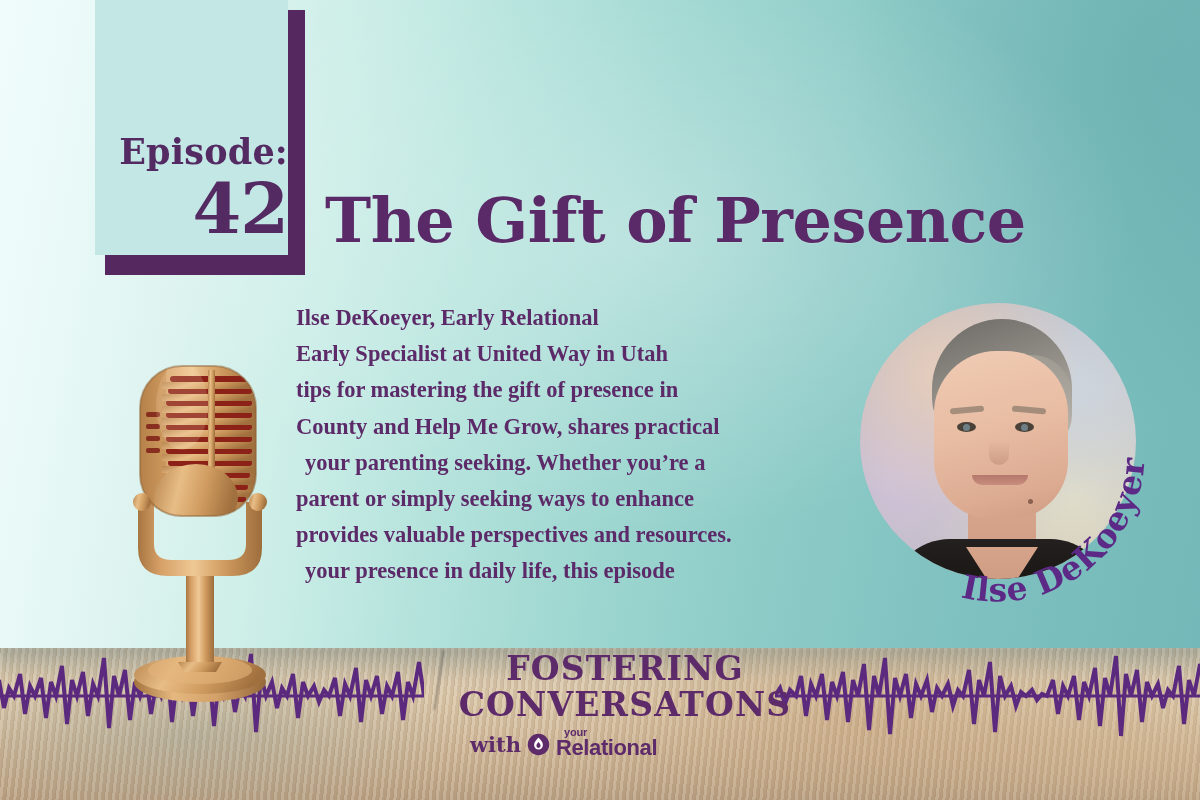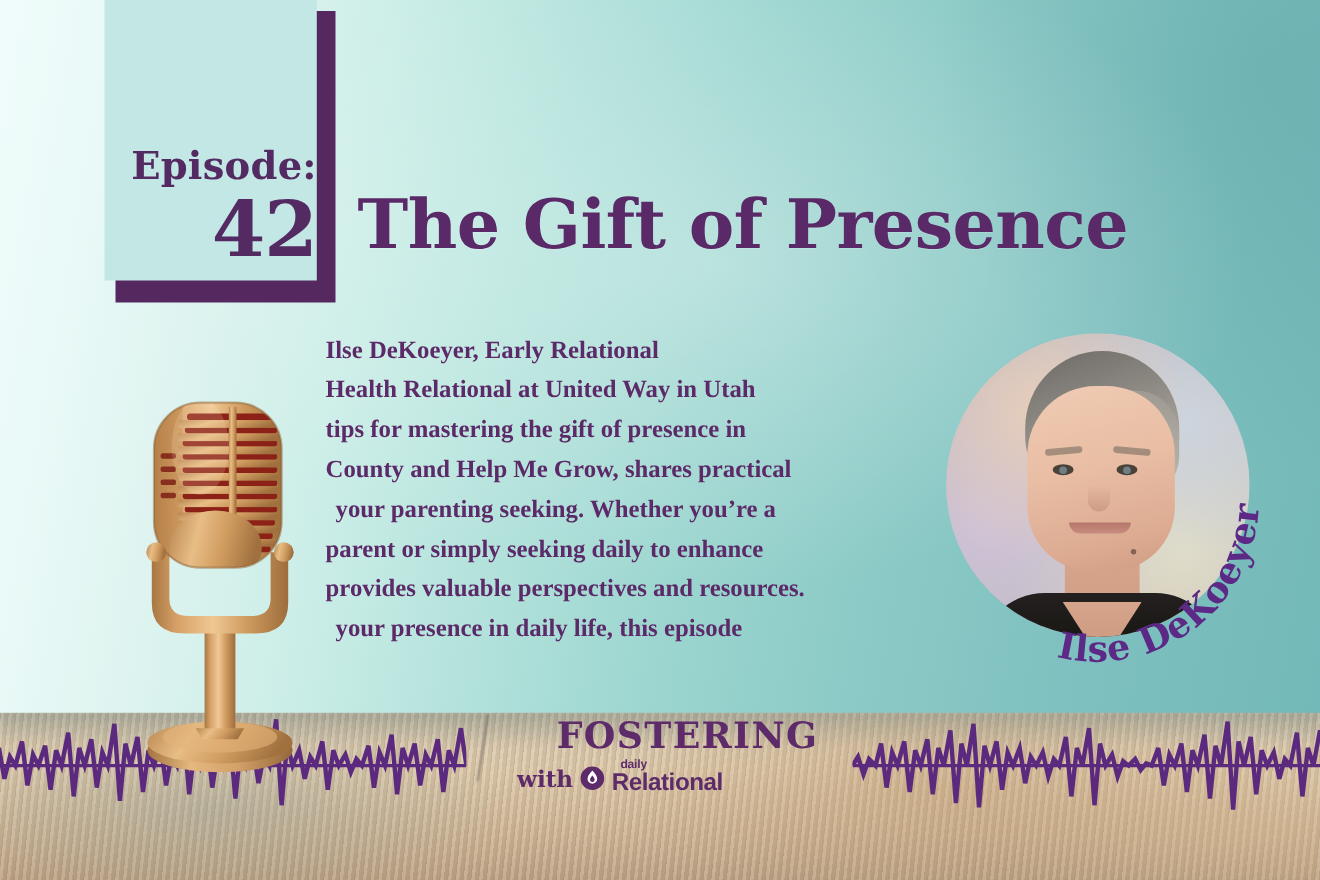--- a/index.html
+++ b/index.html
@@ -87,21 +87,21 @@
     margin-bottom:8px;
   }
   .badge-number{
     font-family:"DejaVu Serif", serif;
     font-weight:700;font-size:70px;color:#532a62;
     line-height:.92;letter-spacing:-1px;
   }
 
   
   .ep-title{
-    position:absolute;left:325px;top:167px;
+    position:absolute;left:325px;top:184px;
     font-family:"DejaVu Serif", serif;
     font-weight:700;font-size:62px;color:#5a2a68;
     letter-spacing:-.5px;white-space:nowrap;
     text-shadow:0 1px 0 rgba(255,255,255,.15);
   }
 
   
   .ep-desc{
     position:absolute;left:296px;top:300px;width:600px;
     font-family:Liberation Serif, serif;
@@ -355,25 +355,25 @@
     <div class="badge-box">
       <div class="badge-label">Episode:</div>
       <div class="badge-number">42</div>
     </div>
   </div>
 
   <div class="ep-title">The Gift of Presence</div>
 
   <div class="ep-desc">
     <span class="ln">Ilse DeKoeyer, Early Relational</span>
-    <span class="ln">Health Relational at United Way in Utah</span>
+    <span class="ln">Early Specialist at United Way in Utah</span>
     <span class="ln">tips for mastering the gift of presence in</span>
     <span class="ln">County and Help Me Grow, shares practical</span>
     <span class="ln ind">your parenting seeking. Whether you’re a</span>
-    <span class="ln">parent or simply seeking daily to enhance</span>
+    <span class="ln">parent or simply seeking ways to enhance</span>
     <span class="ln">provides valuable perspectives and resources.</span>
     <span class="ln ind">your presence in daily life, this episode</span>
   </div>
 
   <div class="photo-circle">
     <div class="ph-hair"></div>
     <div class="ph-hair-side"></div>
     <div class="ph-neck"></div>
     <div class="ph-face"></div>
     <div class="ph-brow l"></div>
@@ -391,29 +391,41 @@
     <defs>
       <path id="namearc" d="M 110 306 A 148 148 0 0 0 304 178" fill="none"></path>
     </defs>
     <text>
       <textPath href="#namearc" startOffset="4%"><tspan>Ilse DeKoeyer</tspan></textPath>
     </text>
   </svg>
 
   <div class="brand">
     <div class="brand-l1">FOSTERING</div>
+    <div class="brand-l2">
+      <span>CONVERSAT</span>
+      <span class="mic-glyph">
+        <svg viewBox="0 0 20 30">
+          <rect x="6.5" y="2" width="7" height="13" rx="3.5" fill="#5d2a6a"></rect>
+          <path d="M3.6 12.5 a6.4 6.4 0 0 0 12.8 0" fill="none" stroke="#5d2a6a" stroke-width="2.1"></path>
+          <rect x="9.1" y="18" width="1.9" height="6" fill="#5d2a6a"></rect>
+          <rect x="5.6" y="23.5" width="8.9" height="2" rx="1" fill="#5d2a6a"></rect>
+        </svg>
+      </span>
+      <span>ONS</span>
+    </div>
     <div class="brand-with">
       <span class="with-word">with</span>
       <span class="logo-flame">
         <svg viewBox="0 0 24 24">
           <circle cx="12" cy="12" r="11.2" fill="#5d2a6a"></circle>
           <path d="M12 4.6 c2.6 3 4.6 4.9 4.6 8 a4.6 4.6 0 0 1 -9.2 0 c0 -3.1 2 -5 4.6 -8 z" fill="#ffffff"></path>
           <path d="M12 9.4 c1.3 1.6 2.2 2.5 2.2 4 a2.2 2.2 0 0 1 -4.4 0 c0 -1.5 .9 -2.4 2.2 -4 z" fill="#5d2a6a"></path>
         </svg>
       </span>
       <span class="logo-text">
-        <span class="logo-utah">daily</span>
+        <span class="logo-utah">your</span>
         <span>Relational</span>
       </span>
     </div>
   </div>
 
 </div>
 
 </body></html>

